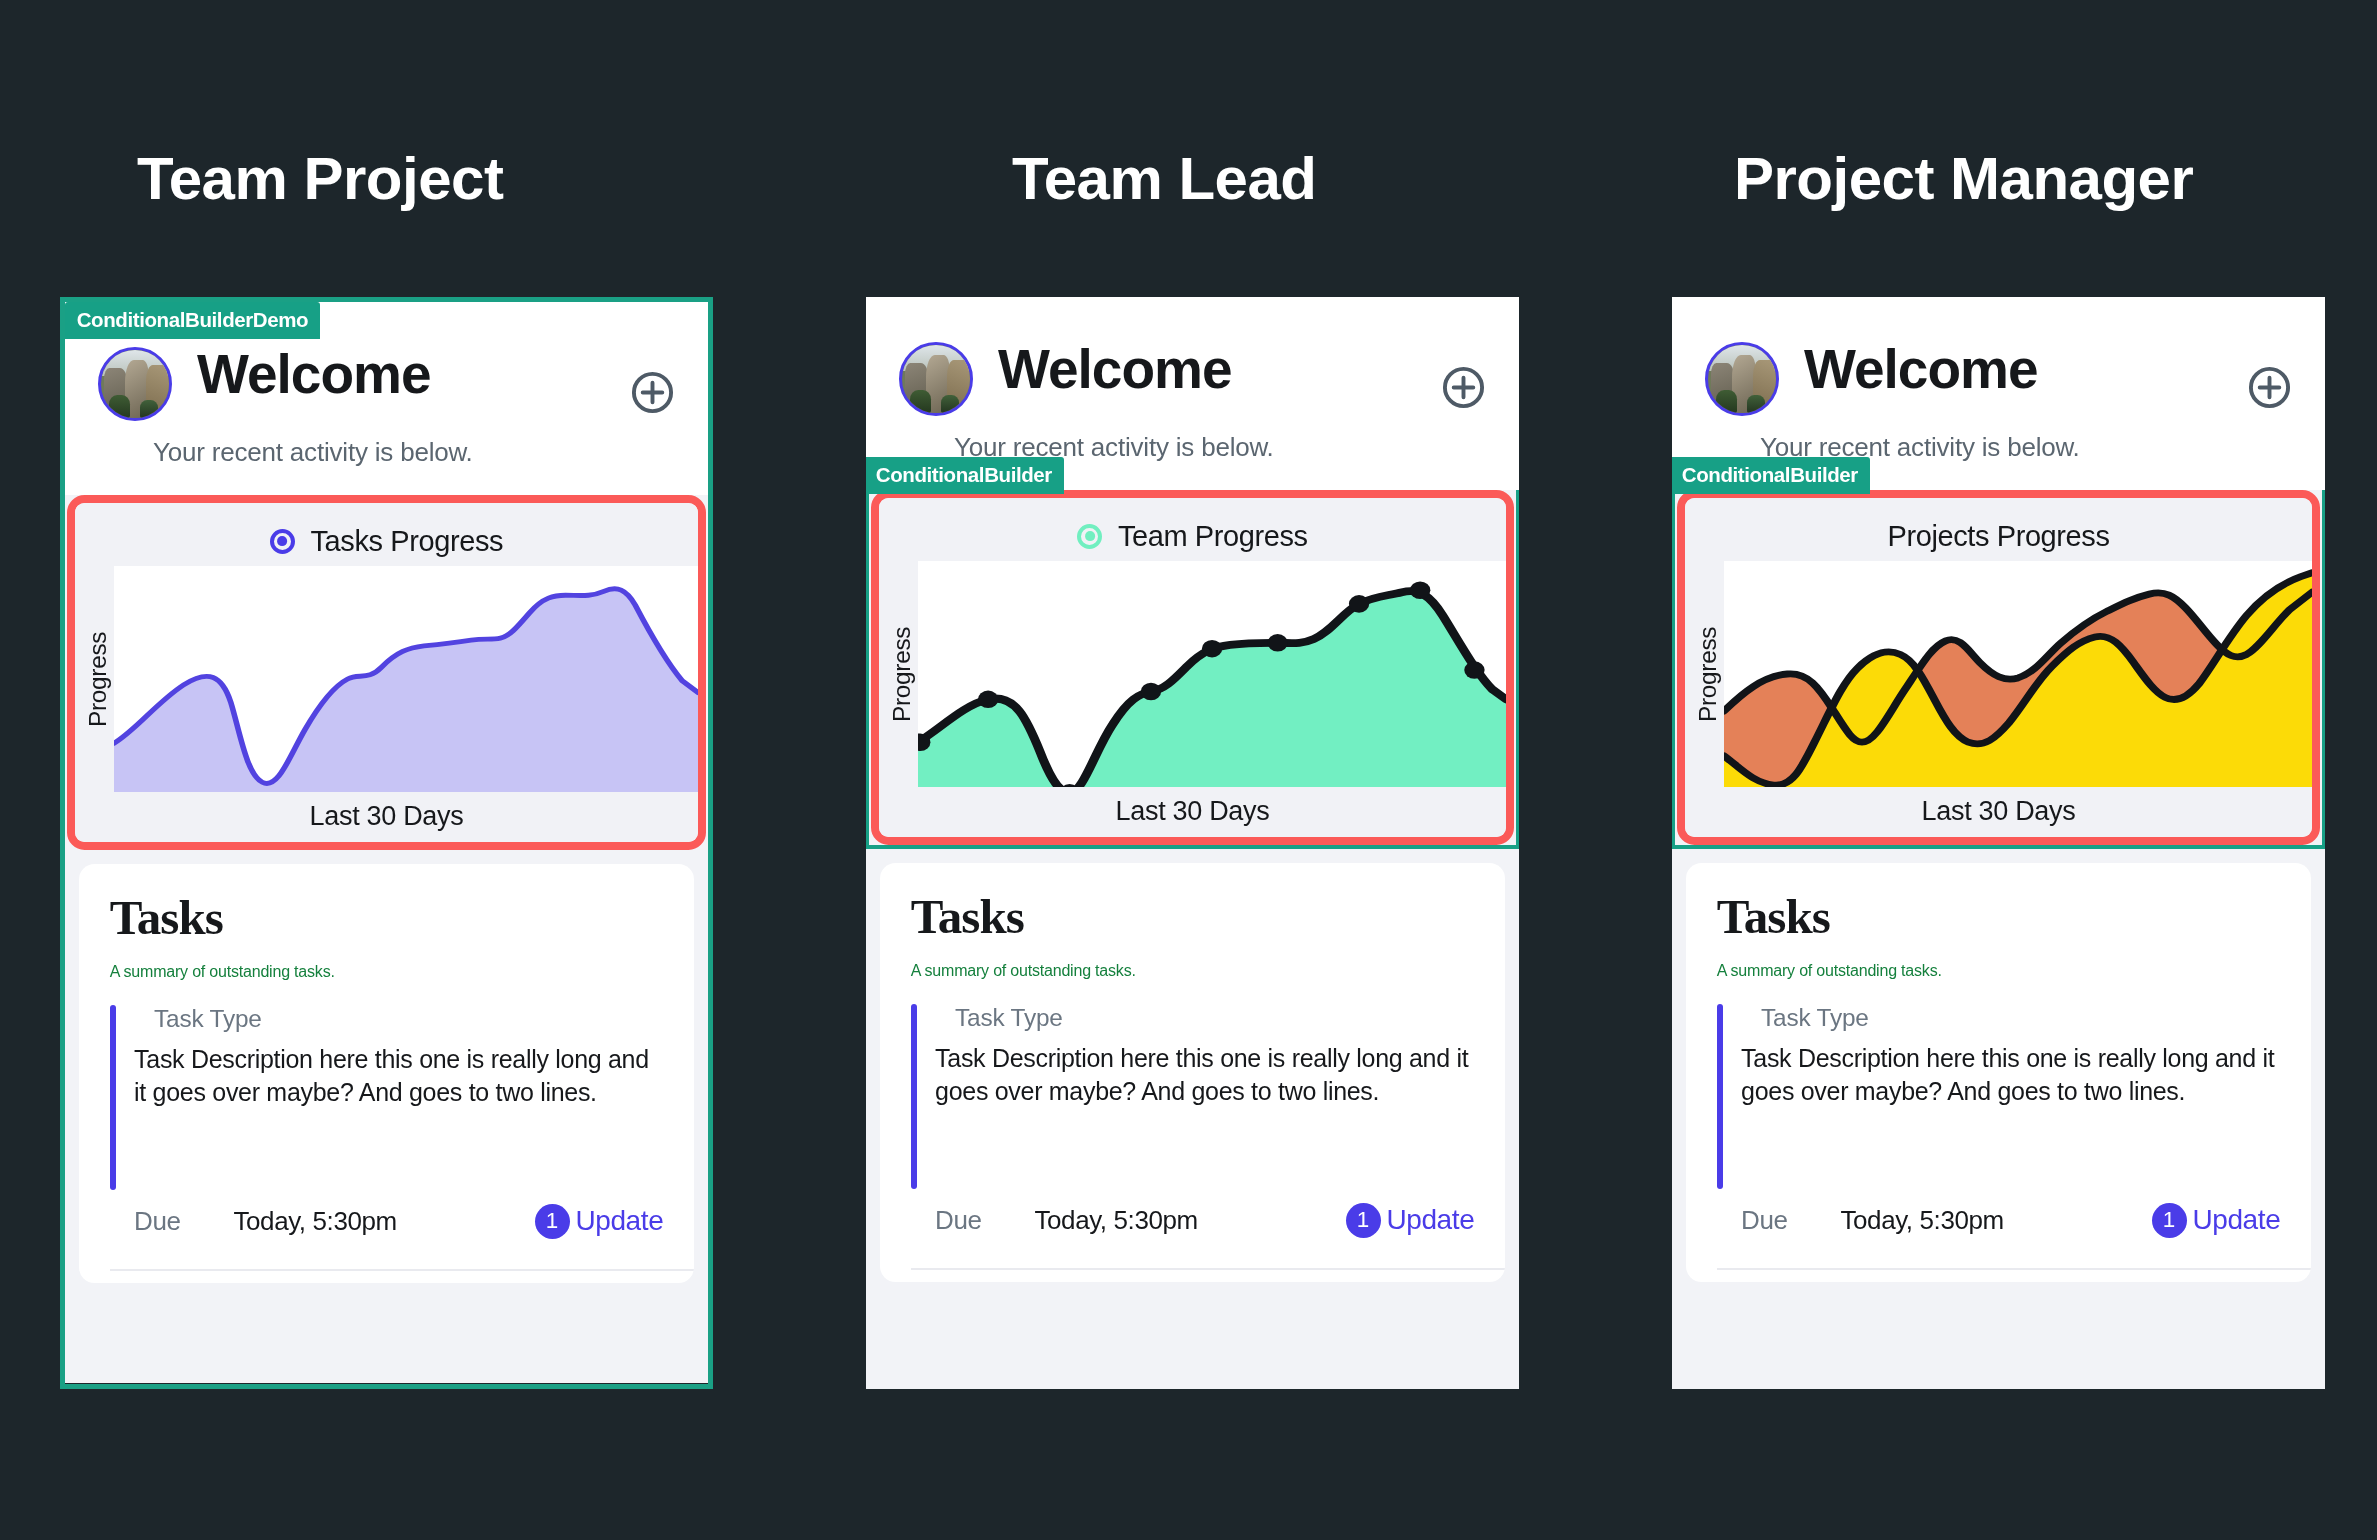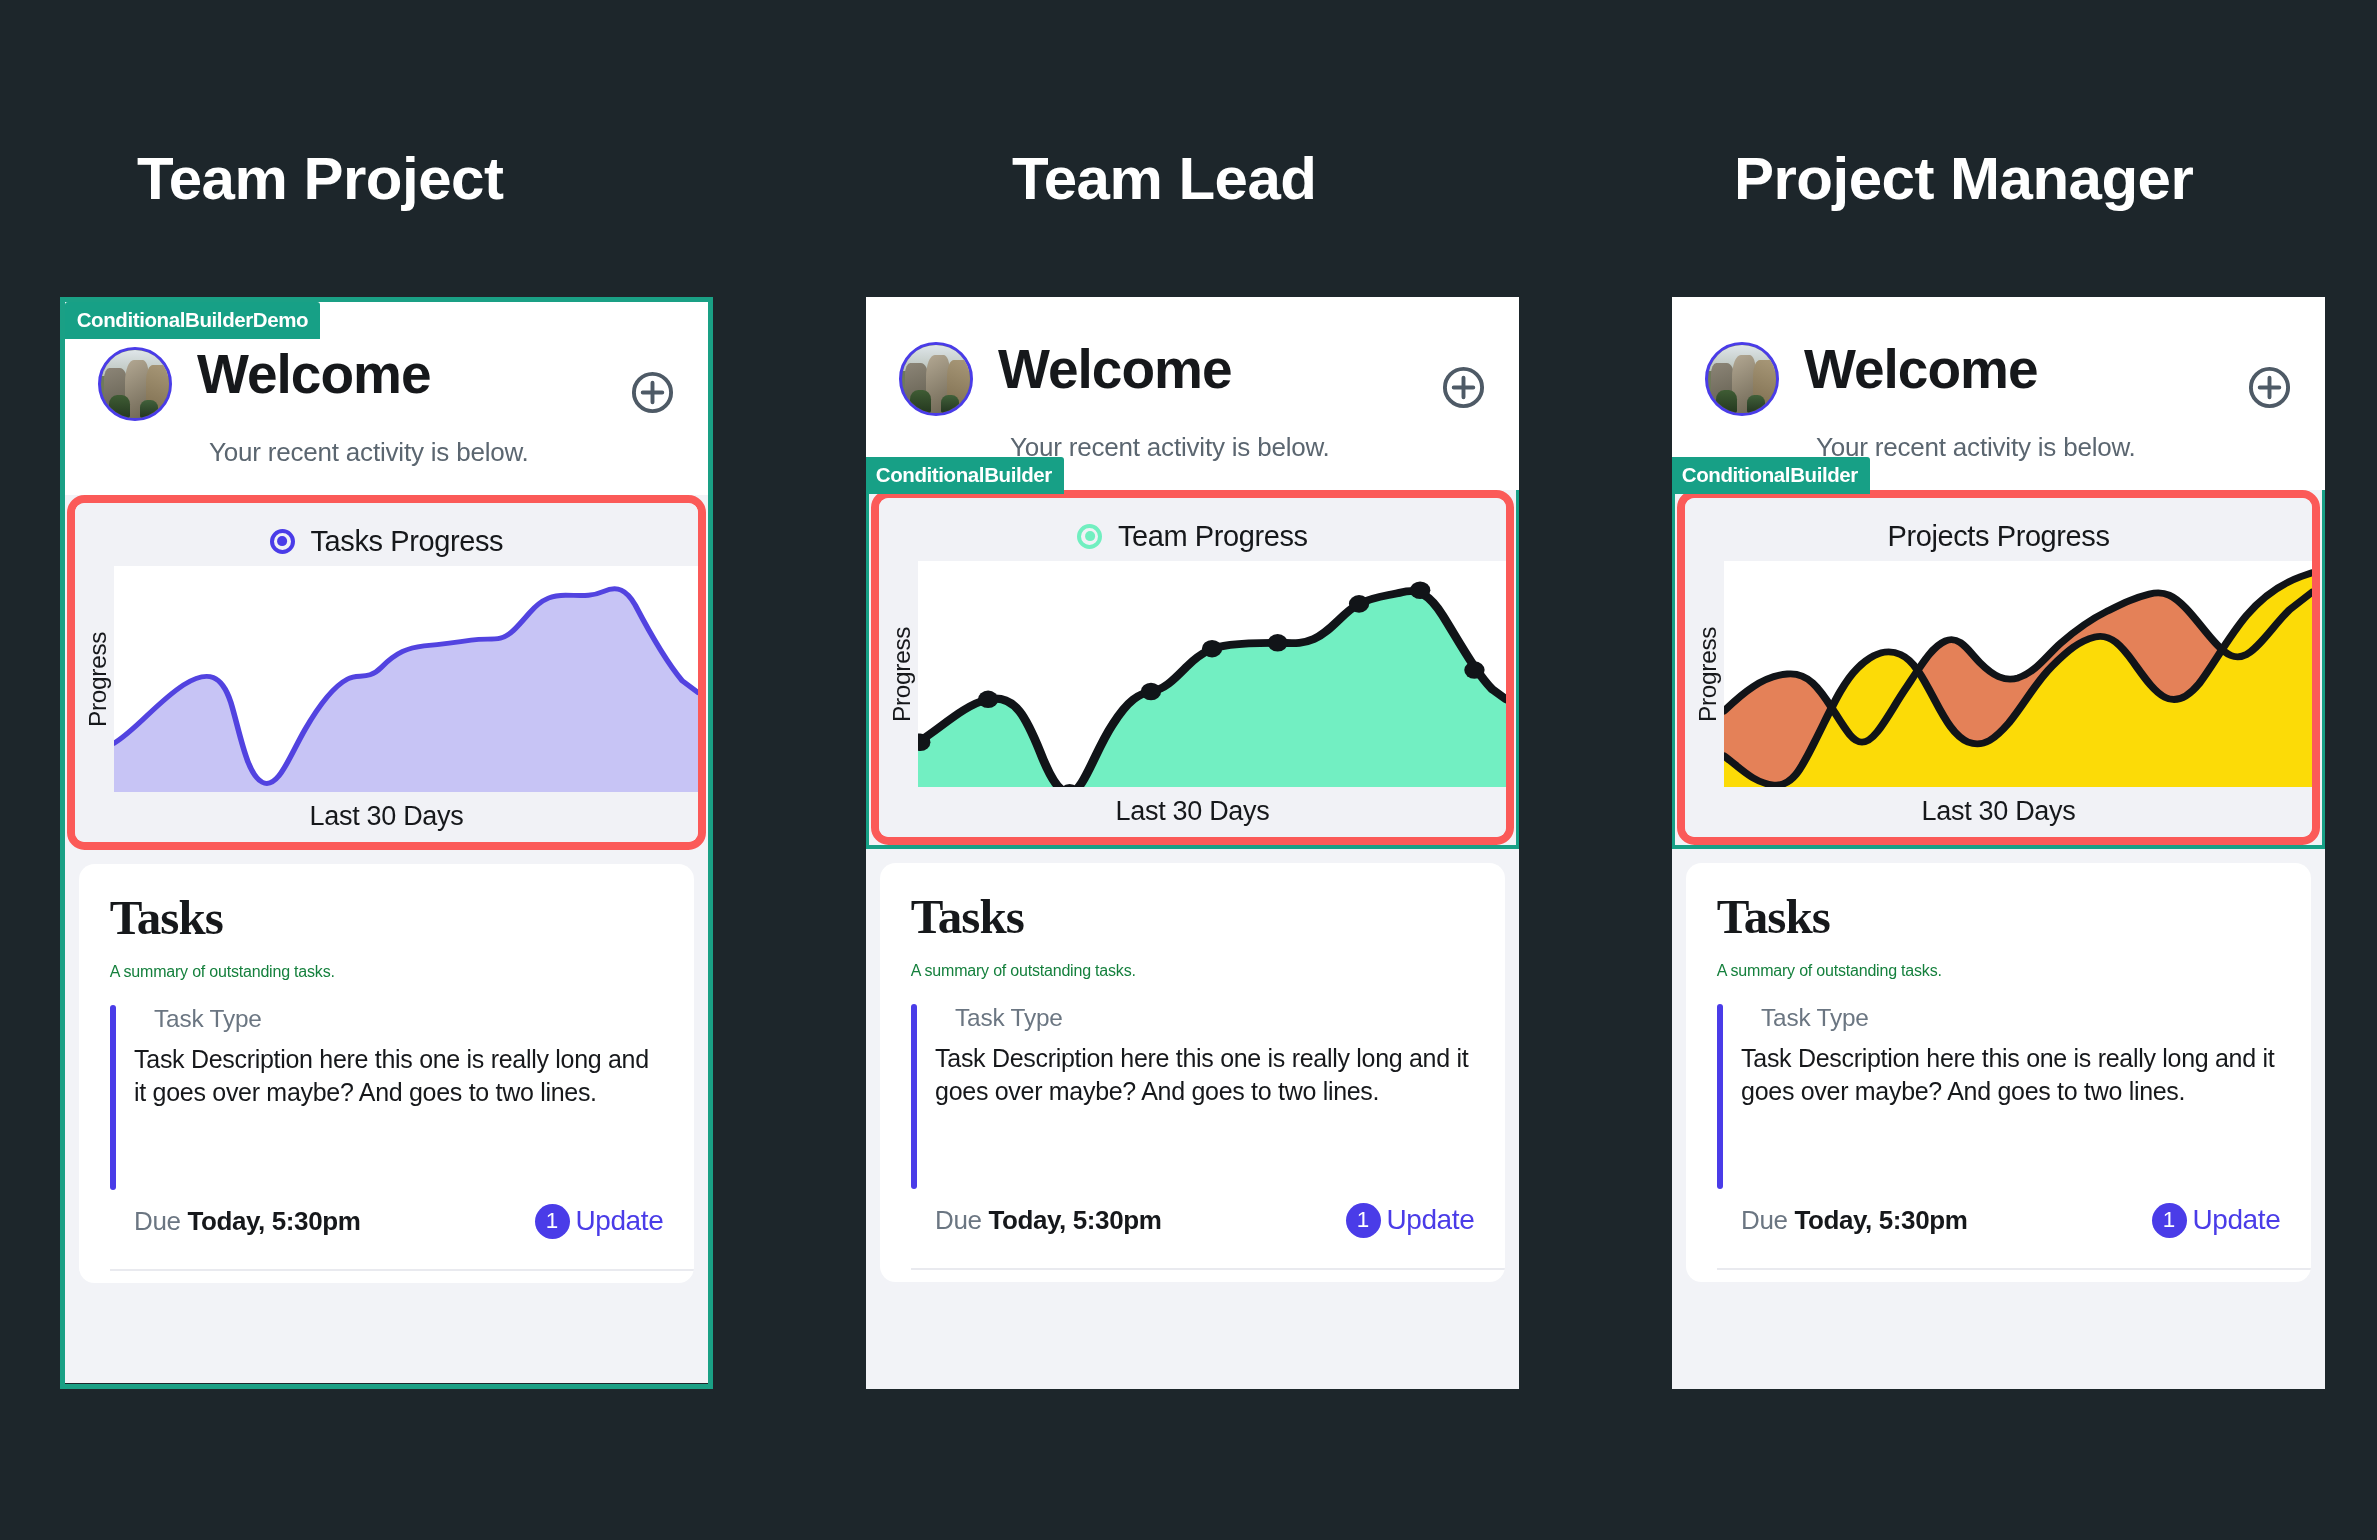--- a/index.html
+++ b/index.html
@@ -127,21 +127,21 @@
   }
   .plus-icon {
     position: absolute;
     right: 33px;
     top: 68px;
     width: 45px;
     height: 45px;
   }
   .welcome-sub {
     margin-top: 15.6px;
-    margin-left: 111px;
+    margin-left: 55px;
     font-size: 26px;
     color: #5b6670;
     letter-spacing: -0.2px;
   }
 
   
   .cb-tag {
     position: absolute;
     background: #17a086;
     color: #ffffff;
@@ -288,21 +288,21 @@
     justify-content: space-between;
     margin-top: 13.7px;
     margin-left: 24.4px;
   }
   .due {
     font-size: 26px;
     color: #16181b;
     letter-spacing: -0.4px;
   }
   .due .due-label { color: #6b7682; }
-  .due .due-value { font-weight: 700; }
+  .due .due-value { font-weight: 400; margin-left: 46px; }
   .update-wrap {
     display: flex;
     align-items: center;
     gap: 5.9px;
   }
   .badge {
     width: 35px; height: 35px;
     border-radius: 50%;
     background: #4a3ce8;
     color: #ffffff;

